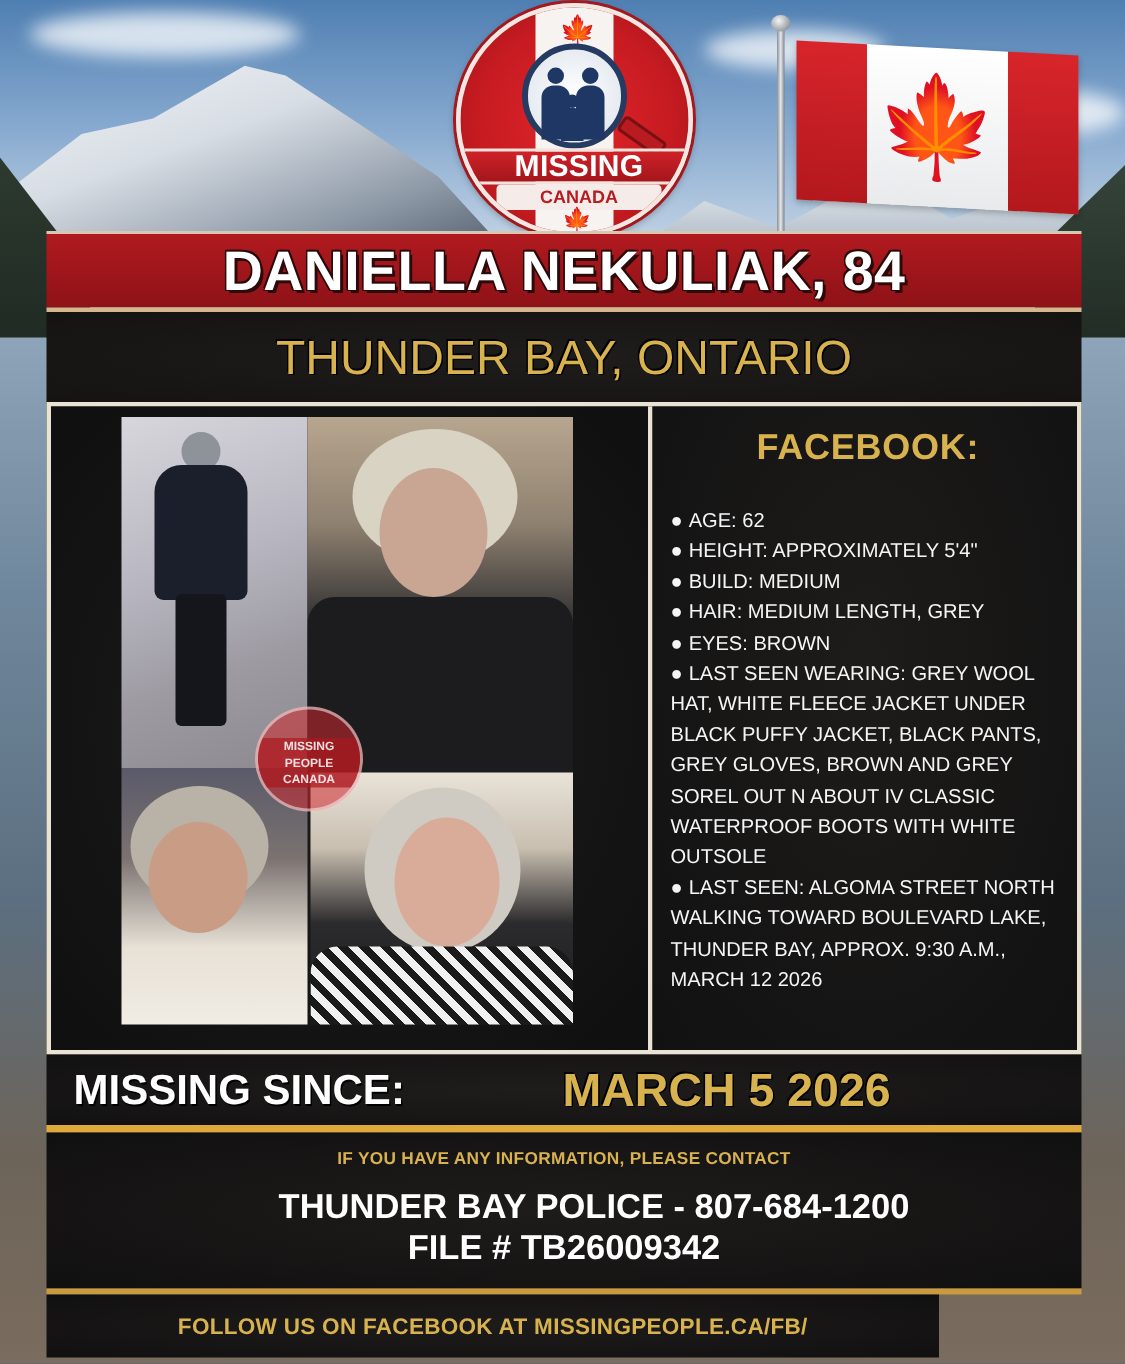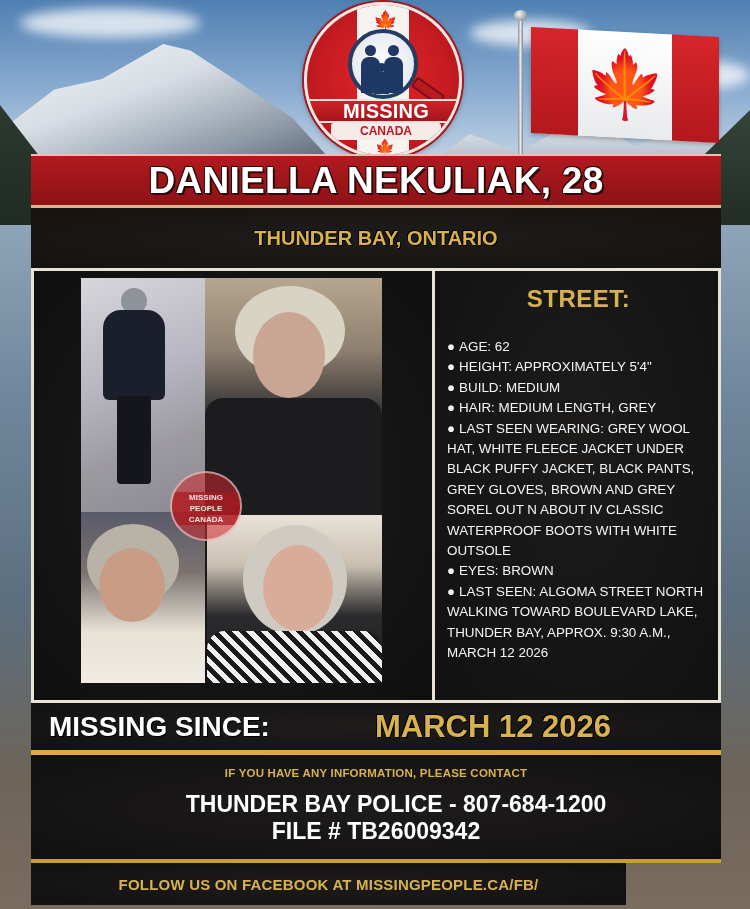--- a/index.html
+++ b/index.html
@@ -108,21 +108,21 @@
   .name-text {
     color: #ffffff; font-weight: bold; font-size: 37px; letter-spacing: 0.3px;
     text-shadow: 2px 2px 0 #2a0a0a, -1px -1px 0 #2a0a0a, 1px -1px 0 #2a0a0a, -1px 1px 0 #2a0a0a;
   }
   .city-bar {
     position: absolute; left: 0; top: 54px; width: 690px; height: 60px;
     background: radial-gradient(ellipse at 50% 50%, #1f1d1c 0%, #141312 100%);
     display: flex; align-items: center; justify-content: center;
   }
   .city-text {
-    color: #d8b24f; font-weight: bold; font-size: 20px;
+    color: #d8b24f; font-weight: normal; font-size: 32px;
     text-shadow: 1px 1px 0 #000, -1px -1px 0 #000;
   }
   .content-frame {
     position: absolute; left: 0; top: 114px; width: 690px; height: 435px;
     background: #151414;
     border: 3px solid #eae3d4;
   }
   .photos-area {
     position: absolute; left: 0; top: 0; width: 398px; height: 429px;
     background: radial-gradient(ellipse at 50% 50%, #1e1d1d, #0f0f0f);
@@ -240,21 +240,21 @@
   </div>
   <div class="logo-handle"></div>
   <div class="logo-ribbon">MISSING PEOPLE</div>
   <div class="logo-sub">CANADA</div>
   <div class="logo-leaf-bottom">🍁</div>
 </div>
 
 <div class="poster">
 
   <div class="name-banner">
-    <span class="name-text">DANIELLA NEKULIAK, 28</span>
+    <span class="name-text">DANIELLA NEKULIAK, 84</span>
   </div>
 
   <div class="city-bar">
     <span class="city-text">THUNDER BAY, ONTARIO</span>
   </div>
 
   <div class="content-frame">
     <div class="photos-area">
       <div class="photo photo-1">
         <div class="fig-head" style="left:40px;top:10px;width:26px;height:26px;background:#8e9299;"></div>
@@ -276,36 +276,36 @@
         <div class="fig-body" style="left:0px;top:116px;width:175px;height:60px;background:repeating-linear-gradient(45deg,#f0f0f0 0 5px,#1a1a1a 5px 10px);"></div>
       </div>
       <div class="watermark">
         <span class="watermark-label">MISSING PEOPLE CANADA</span>
       </div>
     </div>
 
     <div class="photo-divider"></div>
 
     <div class="details">
-      <div class="details-title">STREET:</div>
+      <div class="details-title">FACEBOOK:</div>
       <div class="details-list">
         <span class="details-item"><span class="bullet">●</span><span>AGE: 62</span></span>
         <span class="details-item"><span class="bullet">●</span><span>HEIGHT: APPROXIMATELY 5'4"</span></span>
         <span class="details-item"><span class="bullet">●</span><span>BUILD: MEDIUM</span></span>
         <span class="details-item"><span class="bullet">●</span><span>HAIR: MEDIUM LENGTH, GREY</span></span>
+        <span class="details-item"><span class="bullet">●</span><span>EYES: BROWN</span></span>
         <span class="details-item"><span class="bullet">●</span><span>LAST SEEN WEARING: GREY WOOL HAT, WHITE FLEECE JACKET UNDER BLACK PUFFY JACKET, BLACK PANTS, GREY GLOVES, BROWN AND GREY SOREL OUT N ABOUT IV CLASSIC WATERPROOF BOOTS WITH WHITE OUTSOLE</span></span>
-        <span class="details-item"><span class="bullet">●</span><span>EYES: BROWN</span></span>
         <span class="details-item"><span class="bullet">●</span><span>LAST SEEN: ALGOMA STREET NORTH WALKING TOWARD BOULEVARD LAKE, THUNDER BAY, APPROX. 9:30 A.M., MARCH 12 2026</span></span>
       </div>
     </div>
   </div>
 
   <div class="missing-bar">
     <span class="missing-label">MISSING SINCE:</span>
-    <span class="missing-date">MARCH 12 2026</span>
+    <span class="missing-date">MARCH 5 2026</span>
   </div>
 
   <div class="contact-block">
     <div class="contact-prompt">IF YOU HAVE ANY INFORMATION, PLEASE CONTACT</div>
     <div class="contact-agency">THUNDER BAY POLICE - 807-684-1200</div>
     <div class="contact-file">FILE # TB26009342</div>
   </div>
 
   <div class="footer-bar">
     <span class="footer-text">FOLLOW US ON FACEBOOK AT MISSINGPEOPLE.CA/FB/</span>

